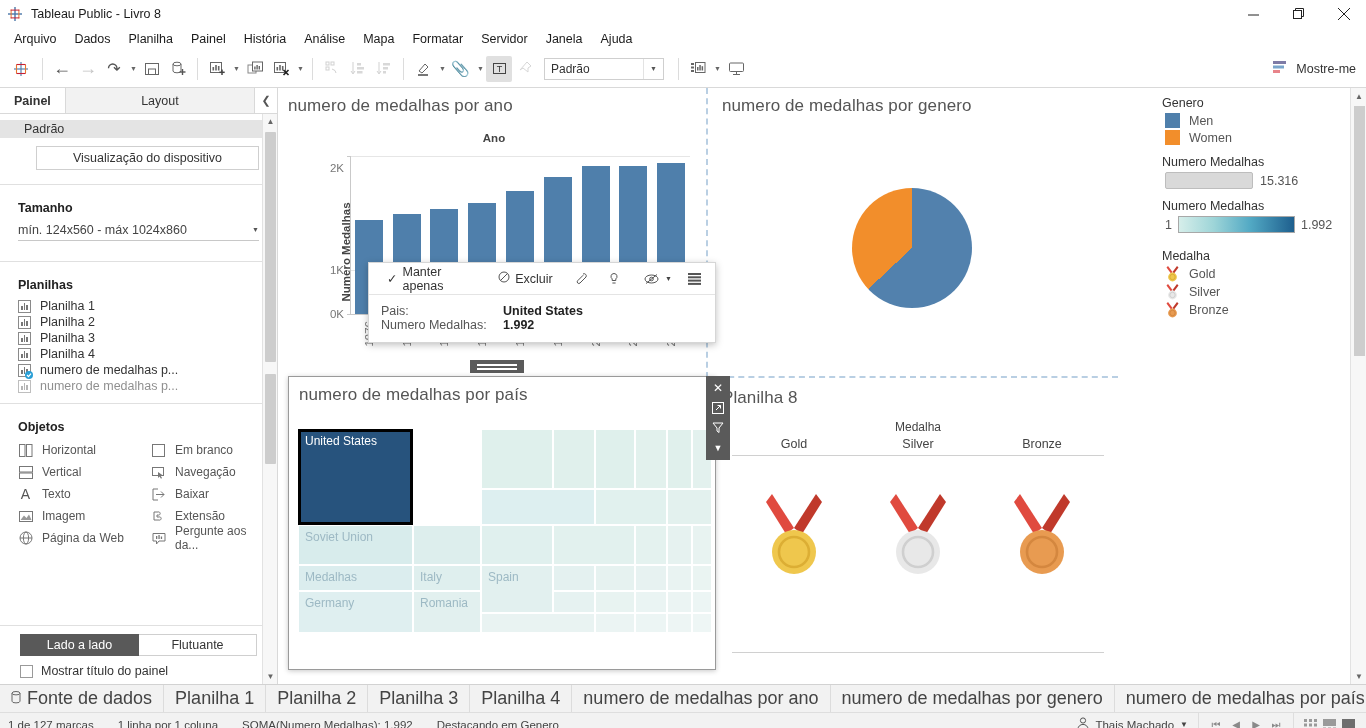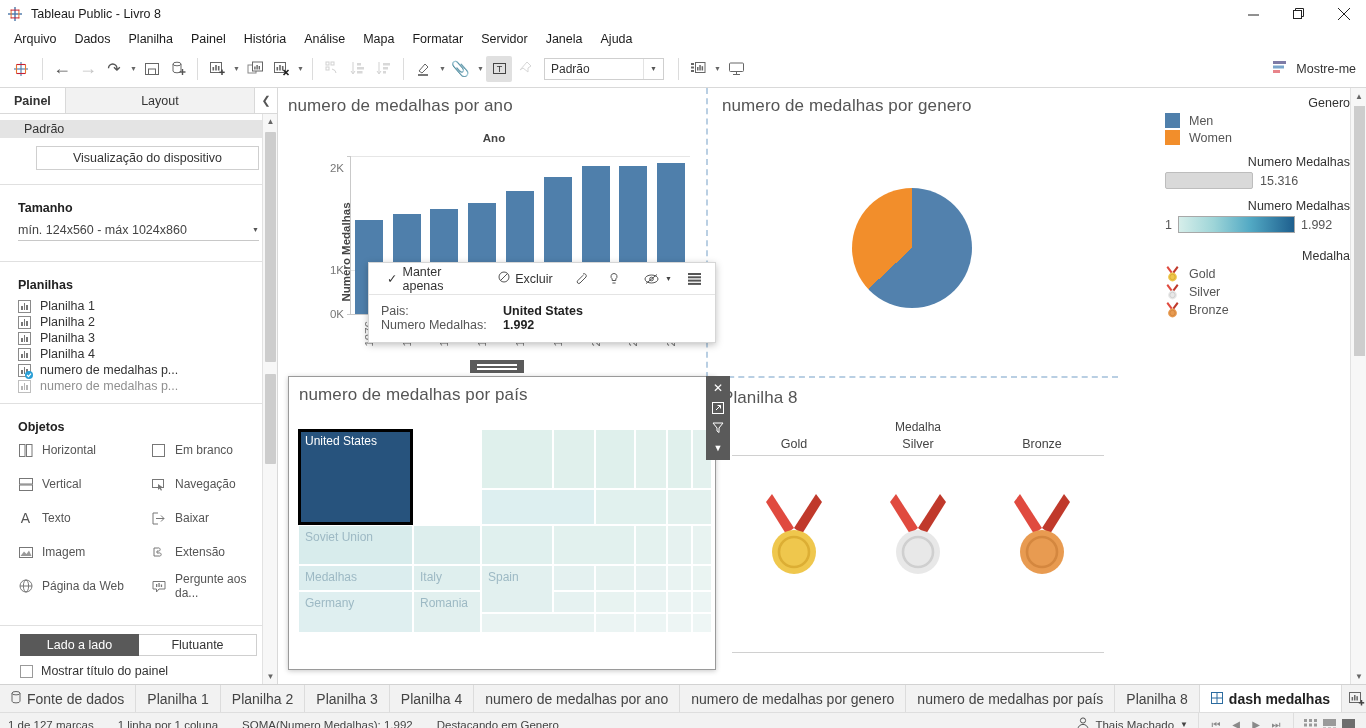--- a/index.html
+++ b/index.html
@@ -71,21 +71,21 @@
   .lp-h { font-weight: bold; font-size: 12.5px; color: #222; padding: 6px 18px 4px; }
   .lp-size { margin: 0 18px; border-bottom: 1px solid #c8c8c8; height: 22px;
              display: flex; align-items: center; justify-content: space-between;
              font-size: 12.5px; color: #444; }
   .lp-size .arr { font-size: 7px; color: #555; }
   .sheetlist { padding: 2px 0; overflow: hidden; }
   .sheet-item { display: flex; align-items: center; gap: 9px; padding: 1px 18px; font-size: 12.5px; color: #333; }
   .sheet-ic { width: 13px; height: 13px; border: 1px solid #8a8a8a; display:flex; align-items:flex-end;
               justify-content:center; gap:1px; padding-bottom:2px; position: relative; flex: none;}
   .sheet-ic i { display:block; width:1.5px; background:#777; }
-  .obj-grid { display: grid; grid-template-columns: 133px 1fr; gap: 14px 0; padding: 2px 18px 6px; }
+  .obj-grid { display: grid; grid-template-columns: 133px 1fr; gap: 2px 0; padding: 2px 18px 6px; }
   .obj-item { display: flex; align-items: center; gap: 9px; font-size: 12px; color: #555; height: 20px; }
   .obj-ic { width: 15px; height: 15px; display: flex; align-items: center; justify-content: center;
             color: #666; flex: none; }
   .lp-bottom { border-top: 1px solid #e0e0e0; padding: 8px 0 6px; background: #fff; }
   .seg { display: flex; margin: 0 20px 8px 20px; }
   .seg > div { flex: 1; height: 22px; display: flex; align-items: center; justify-content: center;
                font-size: 12.5px; border: 1px solid #cfcfcf; }
   .seg .on { background: #595959; color: #fff; border-color: #595959; }
   .seg .off { background: #fff; color: #333; border-left: none; }
   .chkrow { display: flex; align-items: center; gap: 8px; padding: 0 20px; font-size: 12.5px; color: #333; }
@@ -132,21 +132,21 @@
 
   
   .pie { position: absolute; width: 120px; height: 120px; border-radius: 50%; }
 
   
   .legendcol { position: absolute; right: 0; top: 0; width: 196px; bottom: 0; background: #fff;
                padding: 8px 0 0 8px; }
   .lg-h { font-size: 12.5px; color: #333; margin: 0 0 3px 0; }
   .lg-item { display: flex; align-items: center; gap: 9px; margin: 2px 0 2px 3px; font-size: 12.5px; color: #555; }
   .lg-sw { width: 15px; height: 15px; flex: none; }
-  .lg-grp { margin-bottom: 10px; text-align: right; }
+  .lg-grp { margin-bottom: 10px; }
   .lg-sizebar { display: flex; align-items: center; gap: 7px; margin-left: 3px; }
   .lg-sizebox { width: 88px; height: 17px; background: #d9d9d9; border: 1px solid #bdbdbd; border-radius: 2px; }
   .lg-num { font-size: 12.5px; color: #555; }
   .lg-colorbar { display: flex; align-items: center; gap: 6px; margin-left: 3px; }
   .lg-ramp { width: 117px; height: 17px; border: 1px solid #a8a8a8;
              background: linear-gradient(to right, #d6eeea 0%, #9ed5d8 30%, #52a9c4 62%, #1e5f8e 100%); }
   .medal-ic { width: 15px; height: 16px; flex: none; position: relative; }
 
   
   .floatpanel { position: absolute; background: #fff; border: 1px solid #9a9a9a;
@@ -189,21 +189,21 @@
   
   .cv-vscroll { position: absolute; right: 0; top: 0; bottom: 0; width: 16px; background: #f7f7f7;
                 border-left: 1px solid #e2e2e2; }
   .cv-vscroll .thumb { position: absolute; left: 3px; width: 11px; background: #cdcdcd; }
   .cv-vscroll .ar { position: absolute; left: 0; width: 16px; height: 16px; display: flex;
                     align-items: center; justify-content: center; font-size: 8px; color: #666; }
 
   
   .tabbar { height: 28px; background: #f2f2f2; border-top: 1px solid #d2d2d2;
             display: flex; align-items: stretch; }
-  .tab { display: flex; align-items: center; gap: 6px; padding: 0 11px; font-size: 14px;
+  .tab { display: flex; align-items: center; gap: 6px; padding: 0 11px; font-size: 18px;
          color: #444; border-right: 1px solid #dcdcdc; background: #f2f2f2; white-space: nowrap; }
   .tab.active { background: #fff; font-weight: bold; color: #222; }
   .newtabs { display: flex; align-items: stretch; }
   .newtab { width: 32px; display: flex; align-items: center; justify-content: center;
             border-right: 1px solid #dcdcdc; color: #555; }
 
   
   .statusbar { height: 24px; background: #f2f2f2; border-top: 1px solid #dedede;
                display: flex; align-items: center; font-size: 11.5px; color: #444; position: relative; }
   .st-item { padding: 0 12px; white-space: nowrap; }

